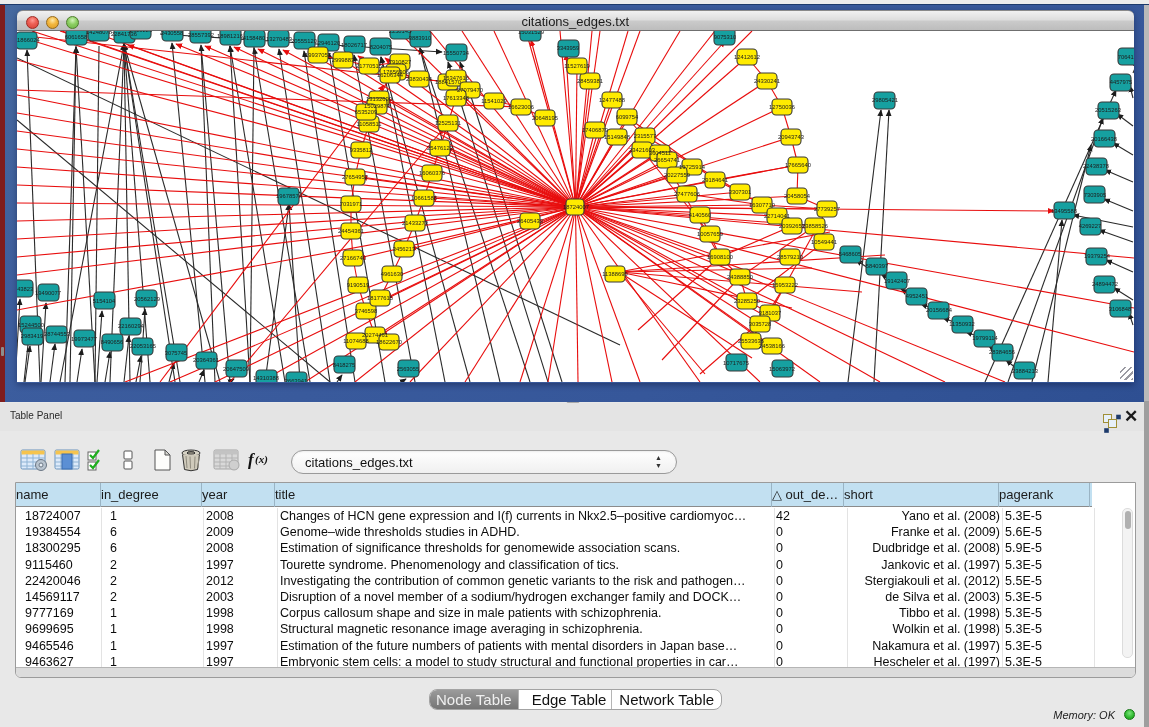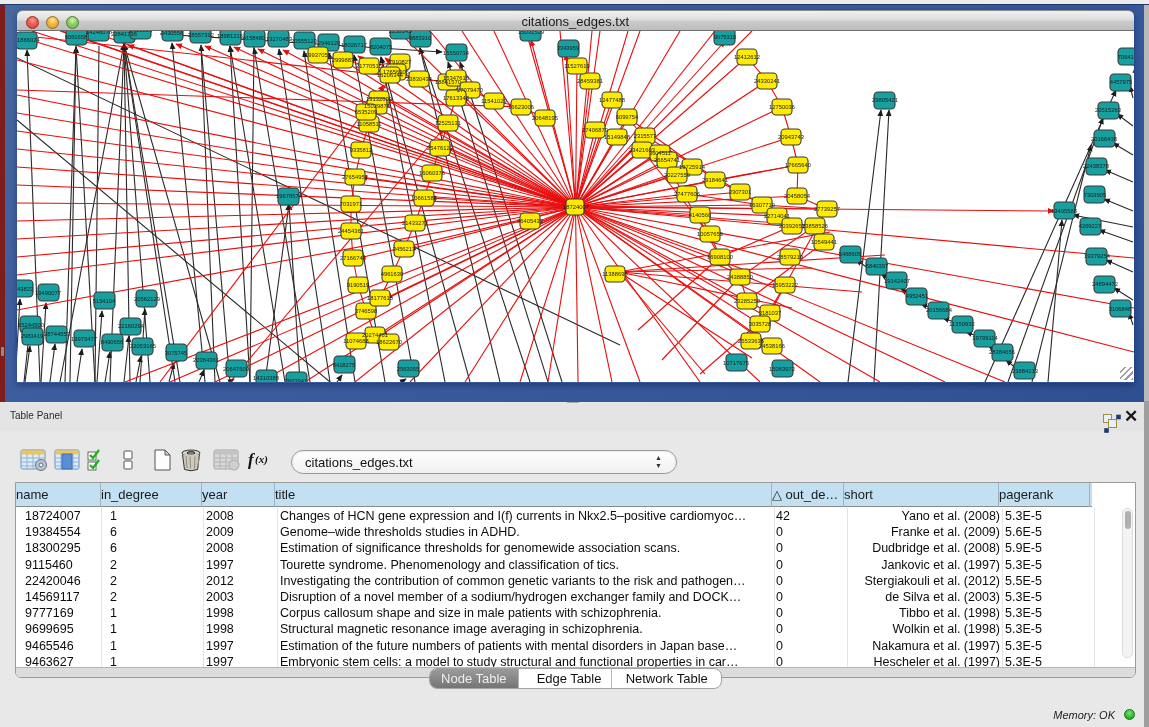--- a/index.html
+++ b/index.html
@@ -44,21 +44,21 @@
 .c2 { left:190px; width:70px; }
 .c3 { left:264px; width:490px; }
 .c4 { left:760px; width:68px; }
 .c5 { left:829px; width:155px; text-align:right; }
 .c6 { left:989px; width:90px; }
 #vlines { position:absolute; left:0; top:25px; width:1076px; height:160px; pointer-events:none; }
 #vlines i { position:absolute; top:0; height:100%; width:1px; background:#e3e3e3; }
 #sbar { position:absolute; left:1106px; top:25px; width:11px; height:150px; background:#f3f3f3; border:1px solid #dcdcdc; border-radius:5px; }
 #sbar i { position:absolute; left:1.5px; top:2px; width:6px; height:18px; background:#b0b0b0; border-radius:3px; }
 #hstrip { position:absolute; left:0; top:184px; width:1121px; height:12px; background:#dcdcdc; border-top:1px solid #b5b5b5; }
-#tabs { position:absolute; left:429px; top:266px; width:293px; height:21px; background:#fff; border:1px solid #a3a3a3; border-radius:8px; overflow:hidden; display:flex; font-size:13px; }
+#tabs { position:absolute; left:429px; top:287px; width:293px; height:21px; background:#fff; border:1px solid #a3a3a3; border-radius:8px; overflow:hidden; display:flex; font-size:15px; }
 #tabs div { height:100%; line-height:20px; text-align:center; }
 #tab1 { width:88px; background:linear-gradient(#9b9b9b,#757575); color:#efefef; }
 #tab2 { width:95px; color:#111; border-left:1px solid #b5b5b5; border-right:1px solid #b5b5b5;padding-left:8px; }
 #tab3 { width:109px; color:#111; }
 #status { position:absolute; right:34px; top:307.5px; font-size:11px; color:#222;font-style:italic; }
 #gled { position:absolute; right:14px; top:307.5px; width:11px; height:11px; border-radius:50%;
   background:radial-gradient(circle at 50% 35%, #7be37b 0%, #2db82d 60%, #1f9a1f 100%); border:1px solid #157515; }
 </style></head>
 <body>
 <div id="app">

